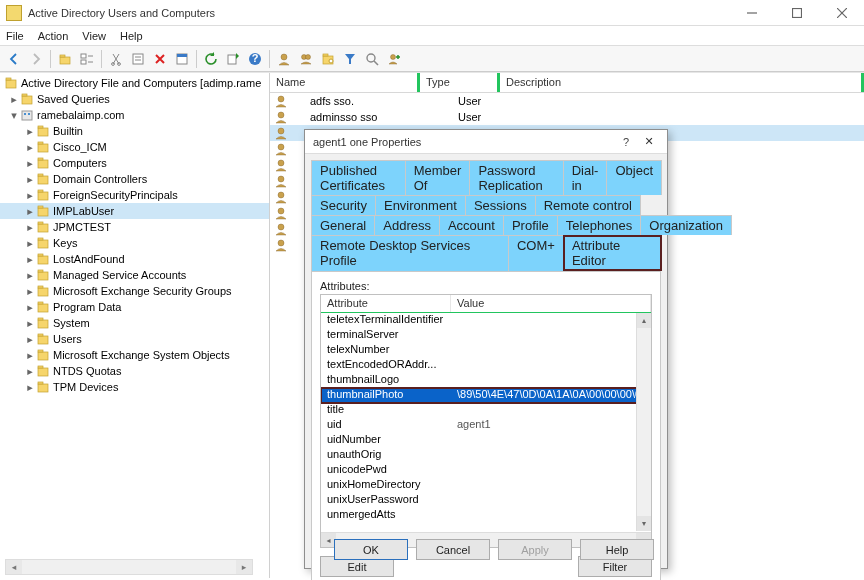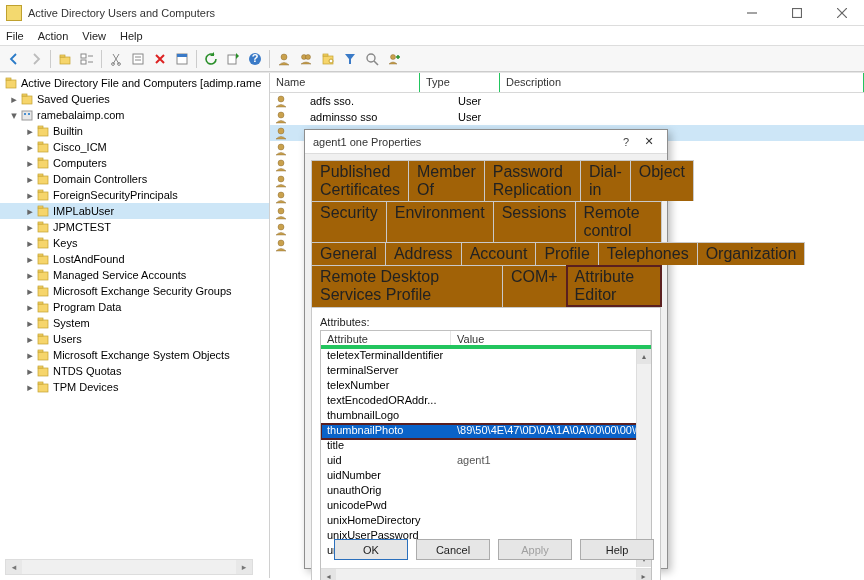--- a/index.html
+++ b/index.html
@@ -19,43 +19,43 @@
   .main { display: flex; height: 506px; border-top: 1px solid #e6e6e6; }
   .tree { width: 270px; border-right: 1px solid #d0d0d0; overflow-y: auto; overflow-x: auto; padding: 2px 0; }
   .treerow { display: flex; align-items: center; height: 16px; padding-left: 4px; white-space: nowrap; }
   .treerow .twisty { width: 12px; color: #666; display: inline-flex; justify-content: center; }
   .treerow .ticon { width: 14px; height: 14px; margin-right: 3px; }
   .treerow.selected { background: #cde6f7; }
   .folder { fill: #f6d56b; stroke: #c4a12e; stroke-width: 0.7; }
   .domain { fill: #e8e8e8; stroke: #999; }
   .listpane { flex: 1; display: flex; flex-direction: column; }
   .listhdr { display: flex; height: 20px; border-bottom: 1px solid #d8d8d8; background: #fff; }
-  .listhdr div { padding: 3px 6px; border-right: 1px solid #22c55e; color: #333; }
+  .listhdr div { padding: 3px 6px; border-right: 3px solid #22c55e; color: #333; }
   .col-name { width: 150px; }
   .col-type { width: 80px; }
   .col-desc { flex: 1; }
   .listbody { flex: 1; position: relative; }
   .listrow { display: flex; height: 16px; align-items: center; gap: 18px; }
   .listrow .uicon { width: 14px; height: 14px; margin: 0 4px; }
   .listrow.selected { background: #cde6f7; }
   .usericon { fill: #c9a14d; stroke: #7e5c20; stroke-width: 0.4; }
   
   .dialog { position: absolute; left: 304px; top: 129px; width: 364px; height: 440px; background: #f0f0f0; border: 1px solid #8e8e8e; box-shadow: 3px 3px 8px rgba(0,0,0,0.25); }
   .dtitle { height: 24px; display: flex; align-items: center; padding: 0 8px; background: #fff; border-bottom: 1px solid #ddd; }
   .dtitle .dcap { color: #333; }
   .dtitle .dhelp { margin-left: auto; color: #444; padding: 0 10px; }
   .dtitle .dclose { width: 20px; text-align: center; color: #333; }
   .tabs { padding: 6px 6px 0 6px; }
   .tabrow { display: flex; }
-  .tab { background: #a16207; border: 1px solid #c9c9c9; border-bottom: none; padding: 2px 8px; font-size: 16px; color: #222; margin-right: -1px; }
+  .tab { background: #7dd3fc; border: 1px solid #c9c9c9; border-bottom: none; padding: 2px 8px; font-size: 13px; color: #222; margin-right: -1px; }
   .tab.active { border: 2px solid #5a1f1f; padding: 1px 7px; position: relative; z-index: 2; }
   .tabpage { background: #fff; border: 1px solid #c9c9c9; margin: 0 6px; height: 338px; padding: 8px; position: relative; }
   .attrlabel { color: #222; margin-bottom: 2px; }
   .attrlist { border: 1px solid #c0c0c0; height: 254px; background: #fff; position: relative; overflow: hidden; }
-  .alhdr { display: flex; height: 18px; border-bottom: 4px solid #22c55e; background: #fff; }
+  .alhdr { display: flex; height: 18px; border-bottom: 1px solid #22c55e; background: #fff; }
   .alhdr div { padding: 2px 6px; border-right: 1px solid #e6e6e6; color: #333; }
   .al-name { width: 130px; }
   .al-val { flex: 1; }
   .albody { overflow: hidden; }
   .alrow { display: flex; height: 15px; }
   .alrow > div { padding: 0 6px; overflow: hidden; white-space: nowrap; }
   .alrow .al-name { width: 130px; }
   .alrow .al-val { flex: 1; color: #555; }
   .alrow.selected { background: #0a63c9; color: #fff; }
   .alrow.selected .al-val { color: #fff; }

